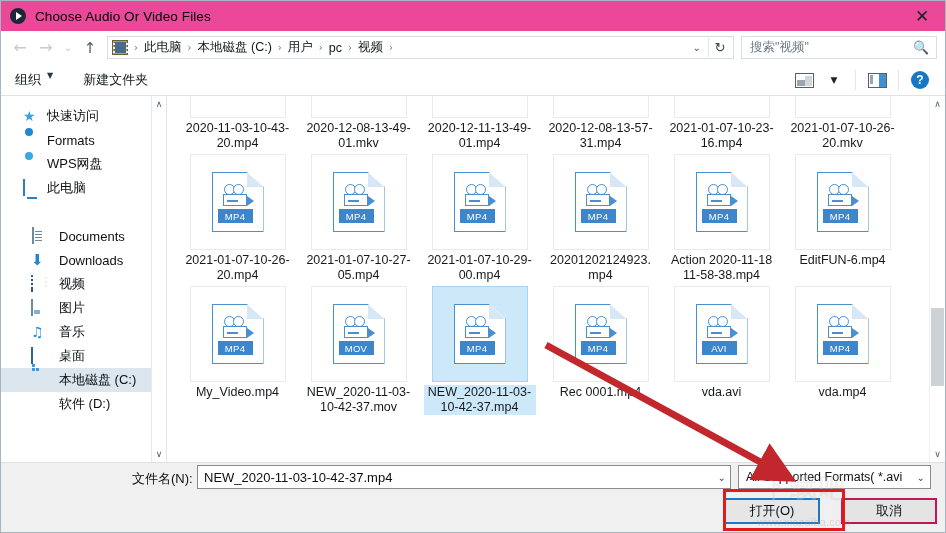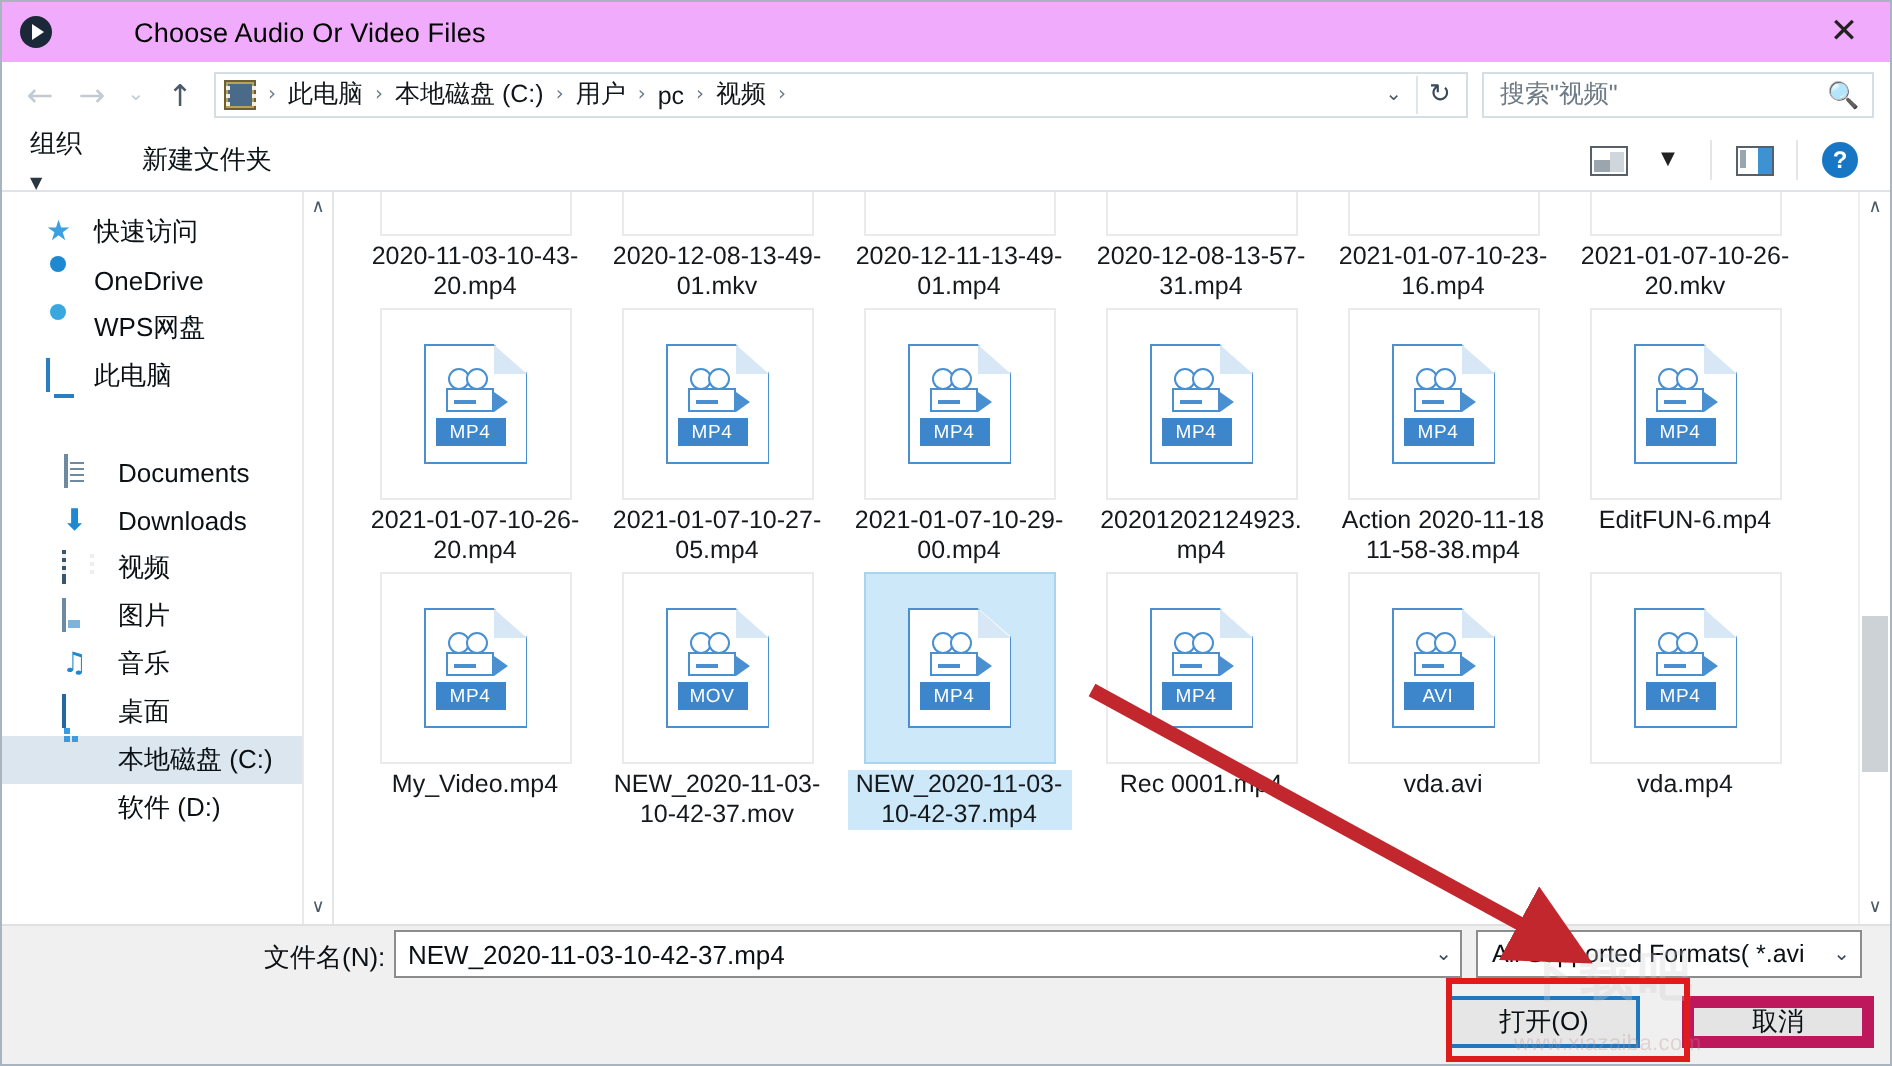--- a/index.html
+++ b/index.html
@@ -15,25 +15,24 @@
   .dialog {
     position:absolute; left:0; top:0; width:946px; height:533px;
     background:#ffffff;
     border:1px solid #a8b4c0;
     display:flex; flex-direction:column;
   }
 
   
   .titlebar {
     height:30px; flex:0 0 30px;
-    background:#f0abfc;
+    background:#ec4899;
     display:flex; align-items:center;
     padding-left:9px;
     position:relative;
-    gap:32px;
   }
   .app-icon {
     width:16px; height:16px; border-radius:50%;
     background:#1b2838; position:relative; flex:0 0 16px;
   }
   .app-icon::after{
     content:""; position:absolute; left:5.5px; top:3.5px;
     border-left:6px solid #fff;
     border-top:4.5px solid transparent;
     border-bottom:4.5px solid transparent;
@@ -94,21 +93,21 @@
   .search-ph { flex:1; font-size:12.5px; color:#6d7a85; }
   .search-icon { color:#5a6a78; font-size:13px; font-family:"DejaVu Sans", sans-serif; }
 
   
   .toolbar {
     height:32px; flex:0 0 32px;
     border-bottom:1px solid #dfe3e6;
     display:flex; align-items:center; padding-left:14px;
     position:relative;
   }
-  .tb-item { font-size:13px; color:#0c1418; display:flex; gap:6px;flex-direction:column; }
+  .tb-item { font-size:13px; color:#0c1418; display:flex; gap:6px; }
   .tb-caret { font-size:8px; color:#2a3640; font-family:"DejaVu Sans", sans-serif; }
   .tb-gap { width:30px; }
   .tb-right { position:absolute; right:10px; top:0; height:32px; display:flex; align-items:center; gap:0; }
   .tb-ico { width:30px; height:32px; display:flex; align-items:center; justify-content:center; }
 
   .icon-view { width:19px; height:15px; border:1.6px solid #55606a; position:relative; background:#fff;}
   .icon-view::before{content:"";position:absolute;left:1.5px;top:6px;width:8px;height:6px;background:#9aa5ae;}
   .icon-view::after{content:"";position:absolute;left:9px;top:2.5px;width:7px;height:9.5px;background:#cfd6dc;}
   .caret-sm { font-size:9px; color:#222; font-family:"DejaVu Sans", sans-serif; }
   .icon-pane { width:19px; height:15px; border:1.6px solid #55606a; background:#fff; position:relative; }
@@ -252,21 +251,21 @@
   .fn-value { flex:1; font-size:13px; color:#0a1014; }
   .fn-caret { font-size:10px; color:#3a4a58; padding-left:6px; font-family:"DejaVu Sans", sans-serif; }
   .filter-select {
     position:absolute; left:737px; top:464px; width:193px; height:24px;
     border:1px solid #8c8c8c; background:#fff;
     display:flex; align-items:center; padding:0 5px 0 7px;
   }
   .filter-value { flex:1; font-size:12.5px; color:#0a1014; white-space:nowrap; overflow:hidden; }
   .btn {
     position:absolute; height:26px; width:96px;
-    border:6px solid #be185d; background:#e4e4e4;
+    border:2px solid #be185d; background:#e4e4e4;
     font-size:13px; color:#0a1014;
     display:flex; align-items:center; justify-content:center;
   }
   .btn.open { left:723px; top:497px; border:2px solid #1f78bf; background:#e6e6e6; }
   .btn.cancel { left:840px; top:497px; }
 
   
   .anno-rect {
     position:absolute; left:722px; top:488px; width:122px; height:42px;
     border:3px solid #e01b1b; pointer-events:none;
@@ -360,21 +359,21 @@
   <div class="content">
 
     <div class="sidebar">
       <div id="nav-list">
           <div class="nav-item">
             <span class="nav-ico"><span class="ico-star">★</span></span>
             <span>快速访问</span>
           </div>
           <div class="nav-item">
             <span class="nav-ico"><span class="ico-cloud"></span></span>
-            <span>OneDrive</span>
+            <span>Formats</span>
           </div>
           <div class="nav-item">
             <span class="nav-ico"><span class="ico-cloud wps"></span></span>
             <span>WPS网盘</span>
           </div>
           <div class="nav-item">
             <span class="nav-ico"><span class="ico-pc"></span></span>
             <span>此电脑</span>
           </div>
           <div class="nav-item indent">

